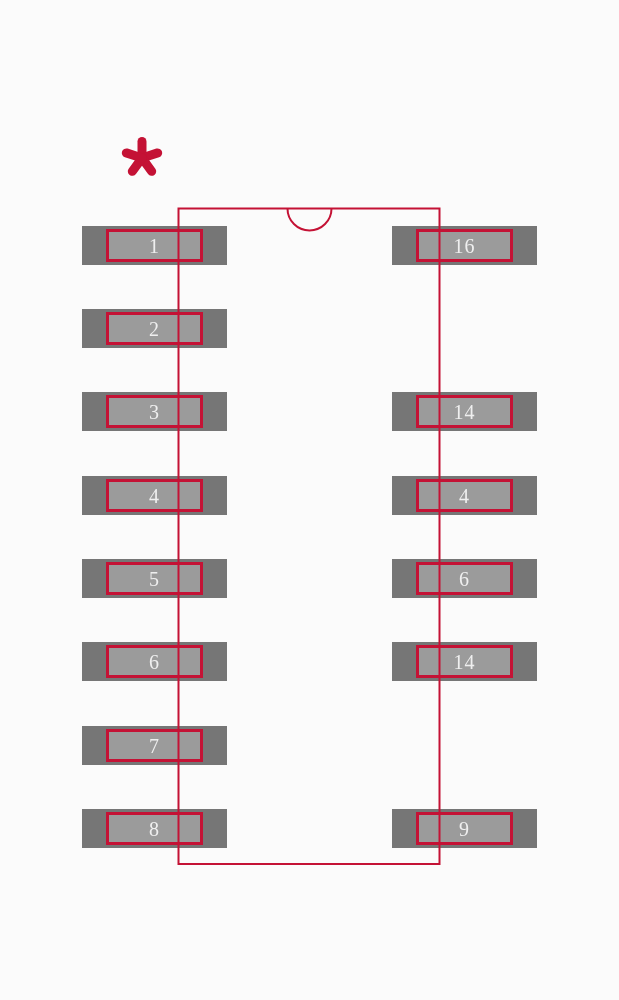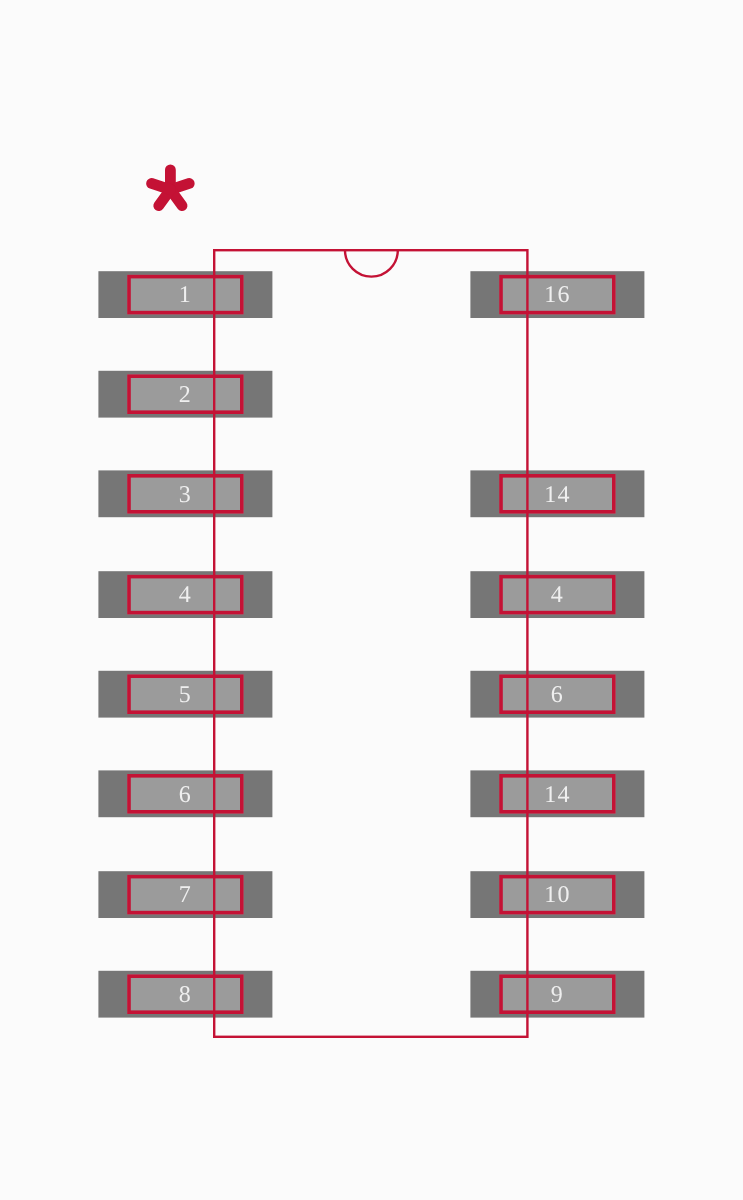--- a/index.html
+++ b/index.html
@@ -130,25 +130,20 @@
   <div class="pad right r4">
     <div class="pad-inner">
       <span class="pin-num">6</span>
     </div>
   </div>
   <div class="pad right r5">
     <div class="pad-inner">
       <span class="pin-num">14</span>
     </div>
   </div>
-  <div class="pad right r6">
-    <div class="pad-inner">
-      <span class="pin-num">10</span>
-    </div>
-  </div>
   <div class="pad right r7">
     <div class="pad-inner">
       <span class="pin-num">9</span>
     </div>
   </div>
 
   <svg class="overlay" viewBox="0 0 619 1000">
     <rect class="red-stroke" x="178.5" y="208.5" width="261" height="655.5" stroke-width="2"></rect>
     <path class="red-stroke" d="M 287.5 208.5 A 22 22 0 0 0 331.5 208.5" stroke-width="2"></path>
     <g class="red-stroke" stroke-width="9" stroke-linecap="round">

